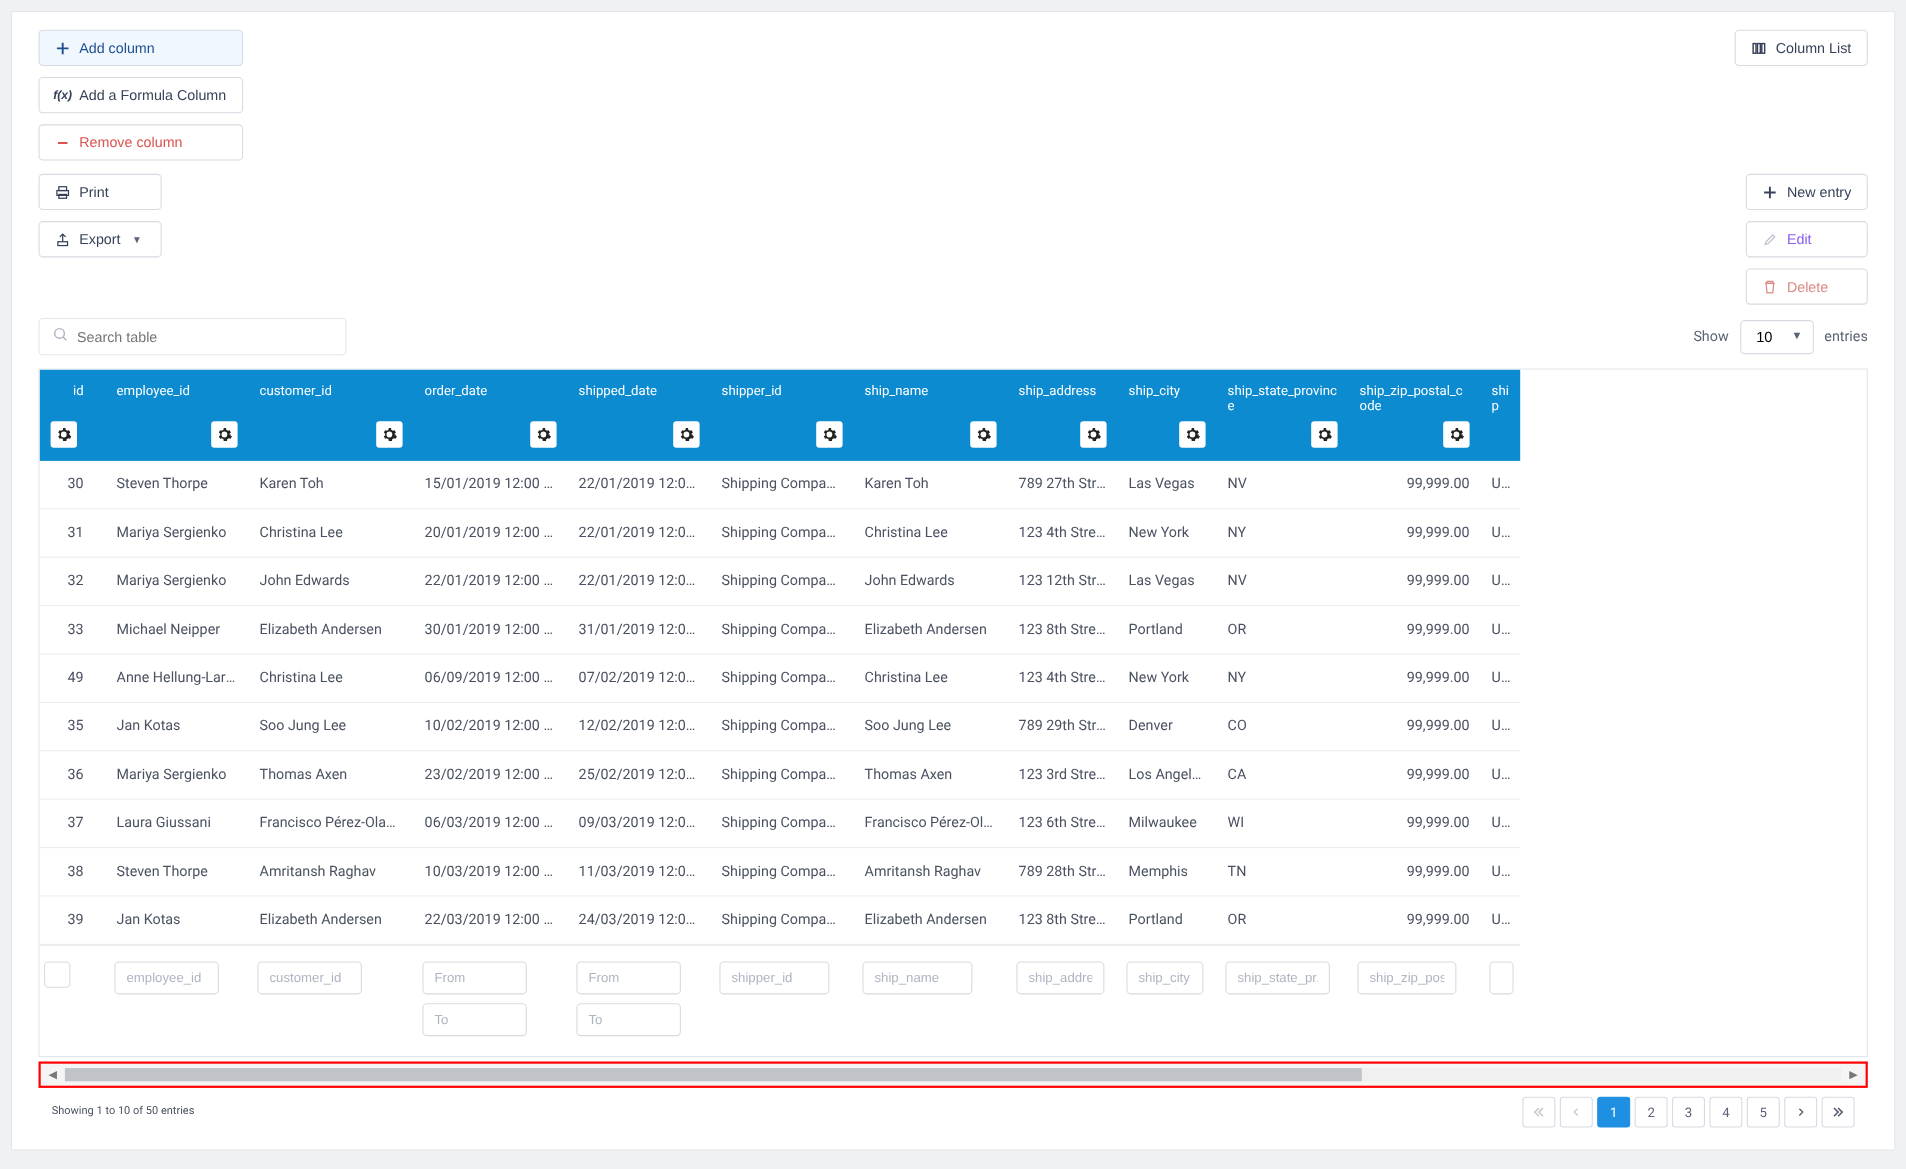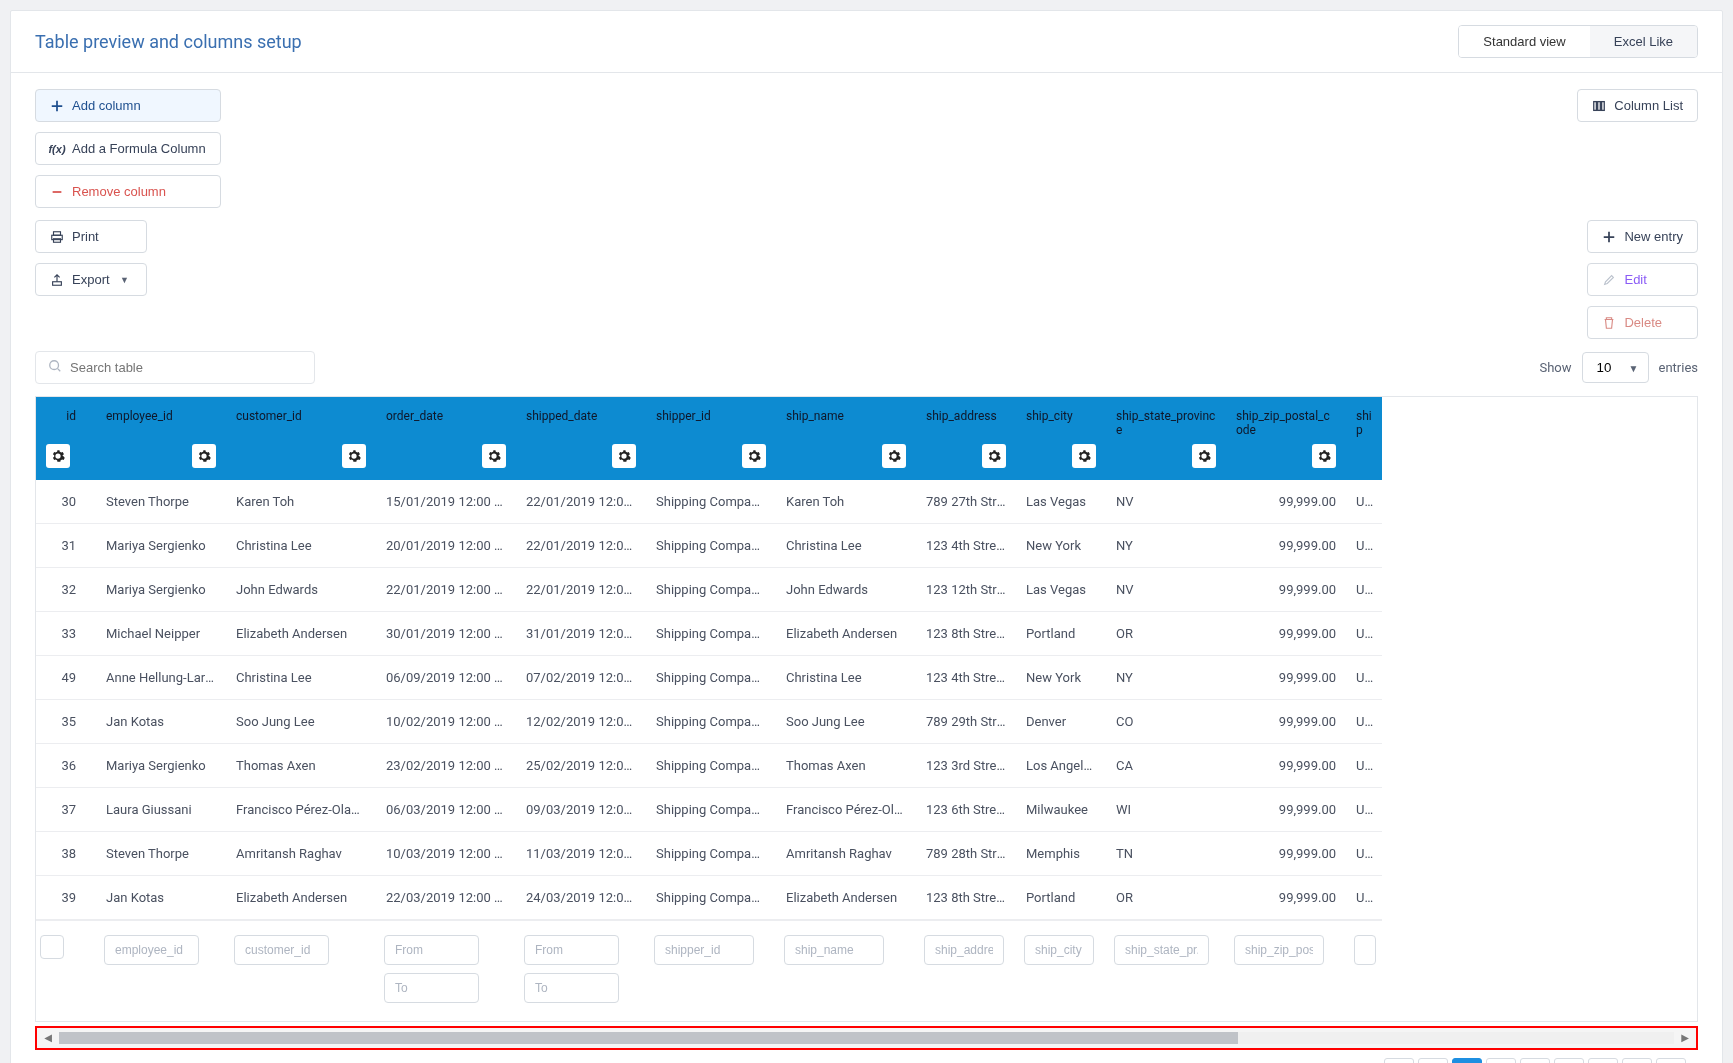--- a/index.html
+++ b/index.html
@@ -21,21 +21,21 @@
 .btn.danger-outline { color: #d98a84; }
 .btn .icon { display: inline-flex; width: 14px; height: 14px; align-items: center; justify-content: center; }
 .search-wrap { display: flex; align-items: center; gap: 8px; padding: 7px 12px; border: 1px solid #e3e6ea; border-radius: 4px; width: 280px; color: #aeb5c1; }
 .search-wrap input { border: none; outline: none; font-size: 13px; flex: 1; background: transparent; }
 .show-entries { display: flex; align-items: center; gap: 10px; color: #5a6374; margin-left: 28px; }
 .show-entries select { padding: 7px 36px 7px 14px; border: 1px solid #d6dbe1; border-radius: 4px; background: #fff; appearance: none; -webkit-appearance:none; }
 .select-wrap { position: relative; display: inline-block; }
 .select-wrap .caret { position: absolute; right: 10px; top: 50%; transform: translateY(-50%); pointer-events: none; color: #5a6374; font-size: 10px; }
 .table-scroll { border: 1px solid #e3e6ea; overflow-x: hidden; position: relative; }
 .table-inner { width: max-content; }
-.thead { display: flex; background: #0d8bd1; color: #0f172a; }
+.thead { display: flex; background: #0d8bd1; color: #ffffff; }
 .th { padding: 12px 10px 12px 10px; font-size: 12px; position: relative; display: flex; flex-direction: column; justify-content: space-between; min-height: 58px; }
 .th .gear-btn { width: 24px; height: 24px; background: #fff; border-radius: 3px; display: flex; align-items: center; justify-content: center; margin-top: 6px; align-self: flex-end; cursor: pointer; }
 .th.id-col .gear-btn { align-self: flex-start; }
 .gear-btn svg { width: 14px; height: 14px; }
 .trow { display: flex; border-bottom: 1px solid #ecedf0; }
 .td { padding: 14px 10px; font-size: 13px; color: #4a5160; overflow: hidden; text-overflow: ellipsis; white-space: nowrap; }
 .filter-row { display: flex; padding: 10px 0 14px; border-top: 1px solid #ecedf0; }
 .finput { margin: 4px 8px; border: 1px solid #d6dbe1; border-radius: 4px; padding: 7px 10px; font-size: 12px; background: #fff; color: #8a93a3; }
 .fcell { display: flex; flex-direction: column; align-items: flex-start; }
 .finput::placeholder { color: #aeb5c1; }
@@ -63,27 +63,20 @@
 .pg.active { background: #1e8fe1; color: #fff; border-color: #1e8fe1; }
 .pg.dis { color: #c5cad3; }
 svg { pointer-events: none; }
 .th .label { line-height: 1.2; word-break: break-word; }
 </style>
 </head>
 <body>
 
 <div class="page-wrap">
   <div class="card">
-    <div class="card-header">
-      <div class="card-title">Table preview and columns setup</div>
-      <div class="view-toggle">
-        <button>Standard view</button>
-        <button class="alt">Excel Like</button>
-      </div>
-    </div>
     <div class="card-body">
 
       <div class="toolbar-row">
         <div class="btn-group">
           <button class="btn primary-outline">
             <span class="icon">
                 <svg viewBox="0 0 16 16" fill="none" stroke="#1e4f8f" stroke-width="2">
                   <path d="M8 2v12M2 8h12"></path>
                 </svg>
               </span>

